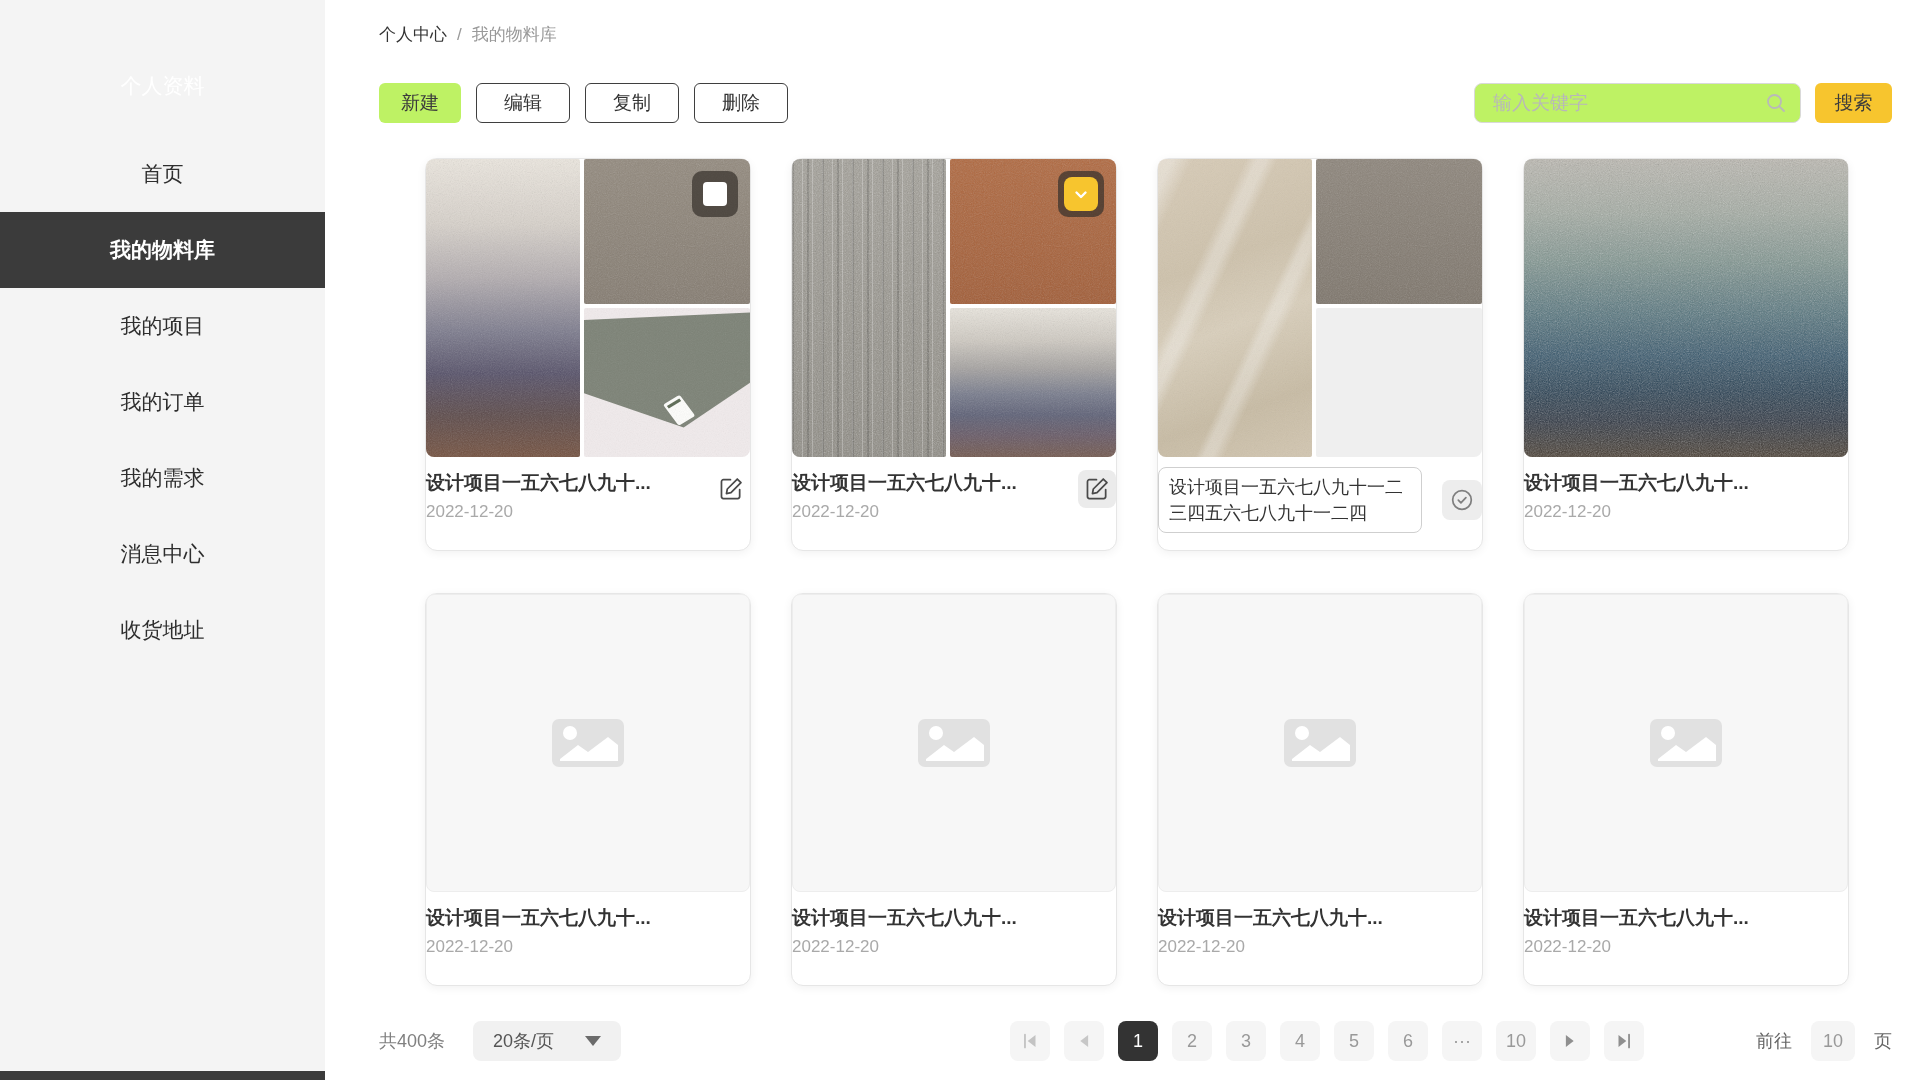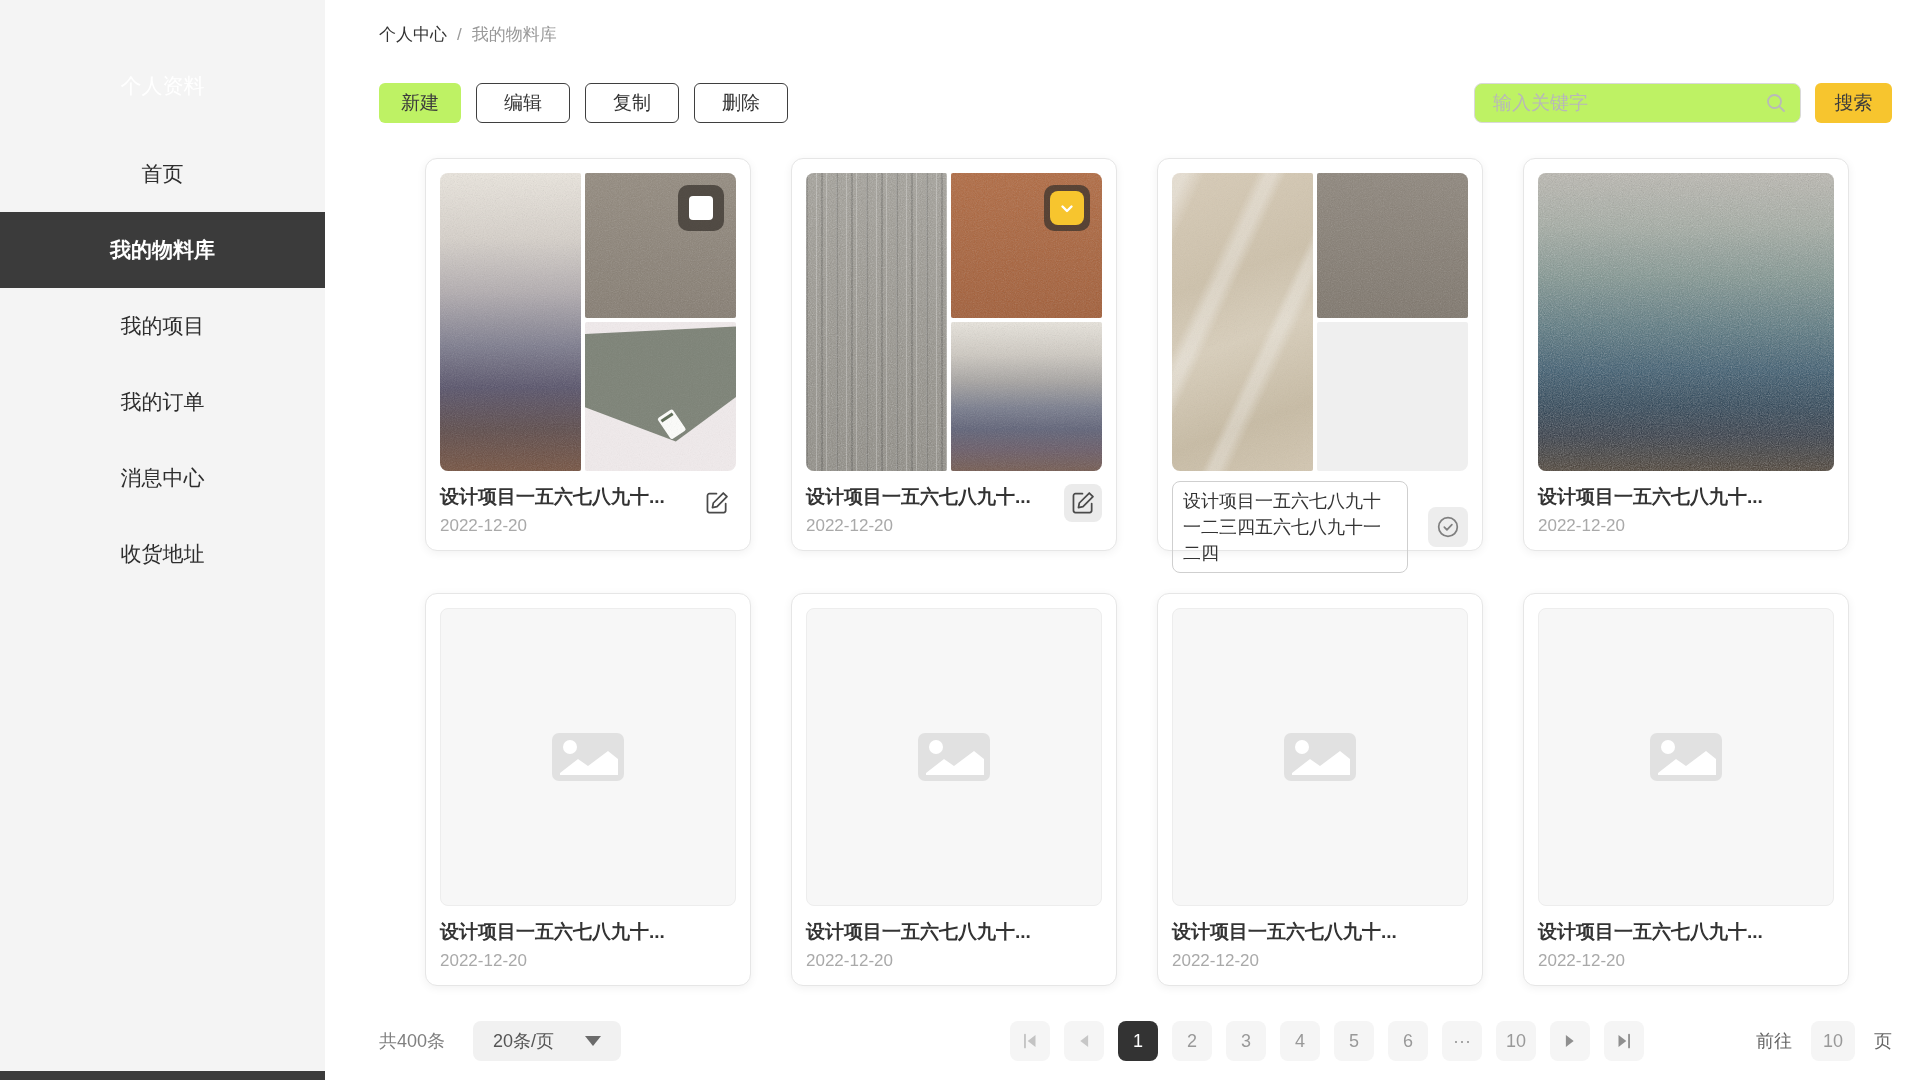--- a/index.html
+++ b/index.html
@@ -26,21 +26,21 @@
   .btn-outline { width:94px; border:1.5px solid #3f3f3f; color:#333; margin-left:15px; }
   .spacer { flex:1; }
   .search-box { position:relative; width:327px; height:40px; }
   .search-box input { width:100%; height:40px; border:1px solid #d9d9d9; border-radius:8px; padding:0 46px 0 18px; font-size:19px; color:#333; outline:none; font-family:inherit; background:#bef264; }
   .search-box input::placeholder { color:#b8b8b8; }
   .search-ic { position:absolute; right:13px; top:8px; }
   .btn-search { width:77px; margin-left:14px; background:#F7C52E; color:#3c3c3c; }
 
   
   .grid { margin-left:46px; margin-top:35px; display:grid; grid-template-columns:repeat(4,326px); gap:42px 40px; }
-  .card { background:#fff; border:1px solid #e6e6e6; border-radius:12px; box-shadow:0 2px 10px rgba(0,0,0,.06); padding:14px; height:393px; }
+  .card { background:#fff; border:1px solid #e6e6e6; border-radius:12px; box-shadow:0 2px 10px rgba(0,0,0,.06); height:393px; }
   .img-area { position:relative; height:298px; border-radius:8px; overflow:hidden; display:grid; grid-template-columns:47.5% 1fr; grid-template-rows:48.5% 1fr; gap:4px; background:#fff; }
   .img-area.single { display:block; }
   .t { position:relative; overflow:hidden; border-radius:2px; }
   .left { grid-row:1/3; }
   .grain { position:absolute; inset:0; width:100%; height:100%; opacity:.26; pointer-events:none; }
   .grain.strong { opacity:.5; }
   .grain.soft { opacity:.12; }
 
   .c1-left { background:linear-gradient(180deg,#ece7df 0%,#d8d2cb 22%,#b3adb0 40%,#7c7b8d 58%,#565169 72%,#5c4a4a 86%,#74513f 100%); }
   .c1-rt  { background:linear-gradient(180deg,#938a7e,#857c71); }
@@ -102,20 +102,21 @@
   </defs>
 </svg>
 
 <aside class="sidebar">
   <div class="brand">个人资料</div>
   <nav class="side-list">
     <div class="side-item">首页</div>
     <div class="side-item active">我的物料库</div>
     <div class="side-item">我的项目</div>
     <div class="side-item">我的订单</div>
+    <div class="side-item">我的需求</div>
     <div class="side-item">消息中心</div>
     <div class="side-item">收货地址</div>
   </nav>
   <div class="side-bottom-strip"></div>
 </aside>
 
 <main class="main">
 
   <div class="breadcrumb">
     <span class="bc-parent">个人中心</span><span class="bc-sep">/</span><span>我的物料库</span>

